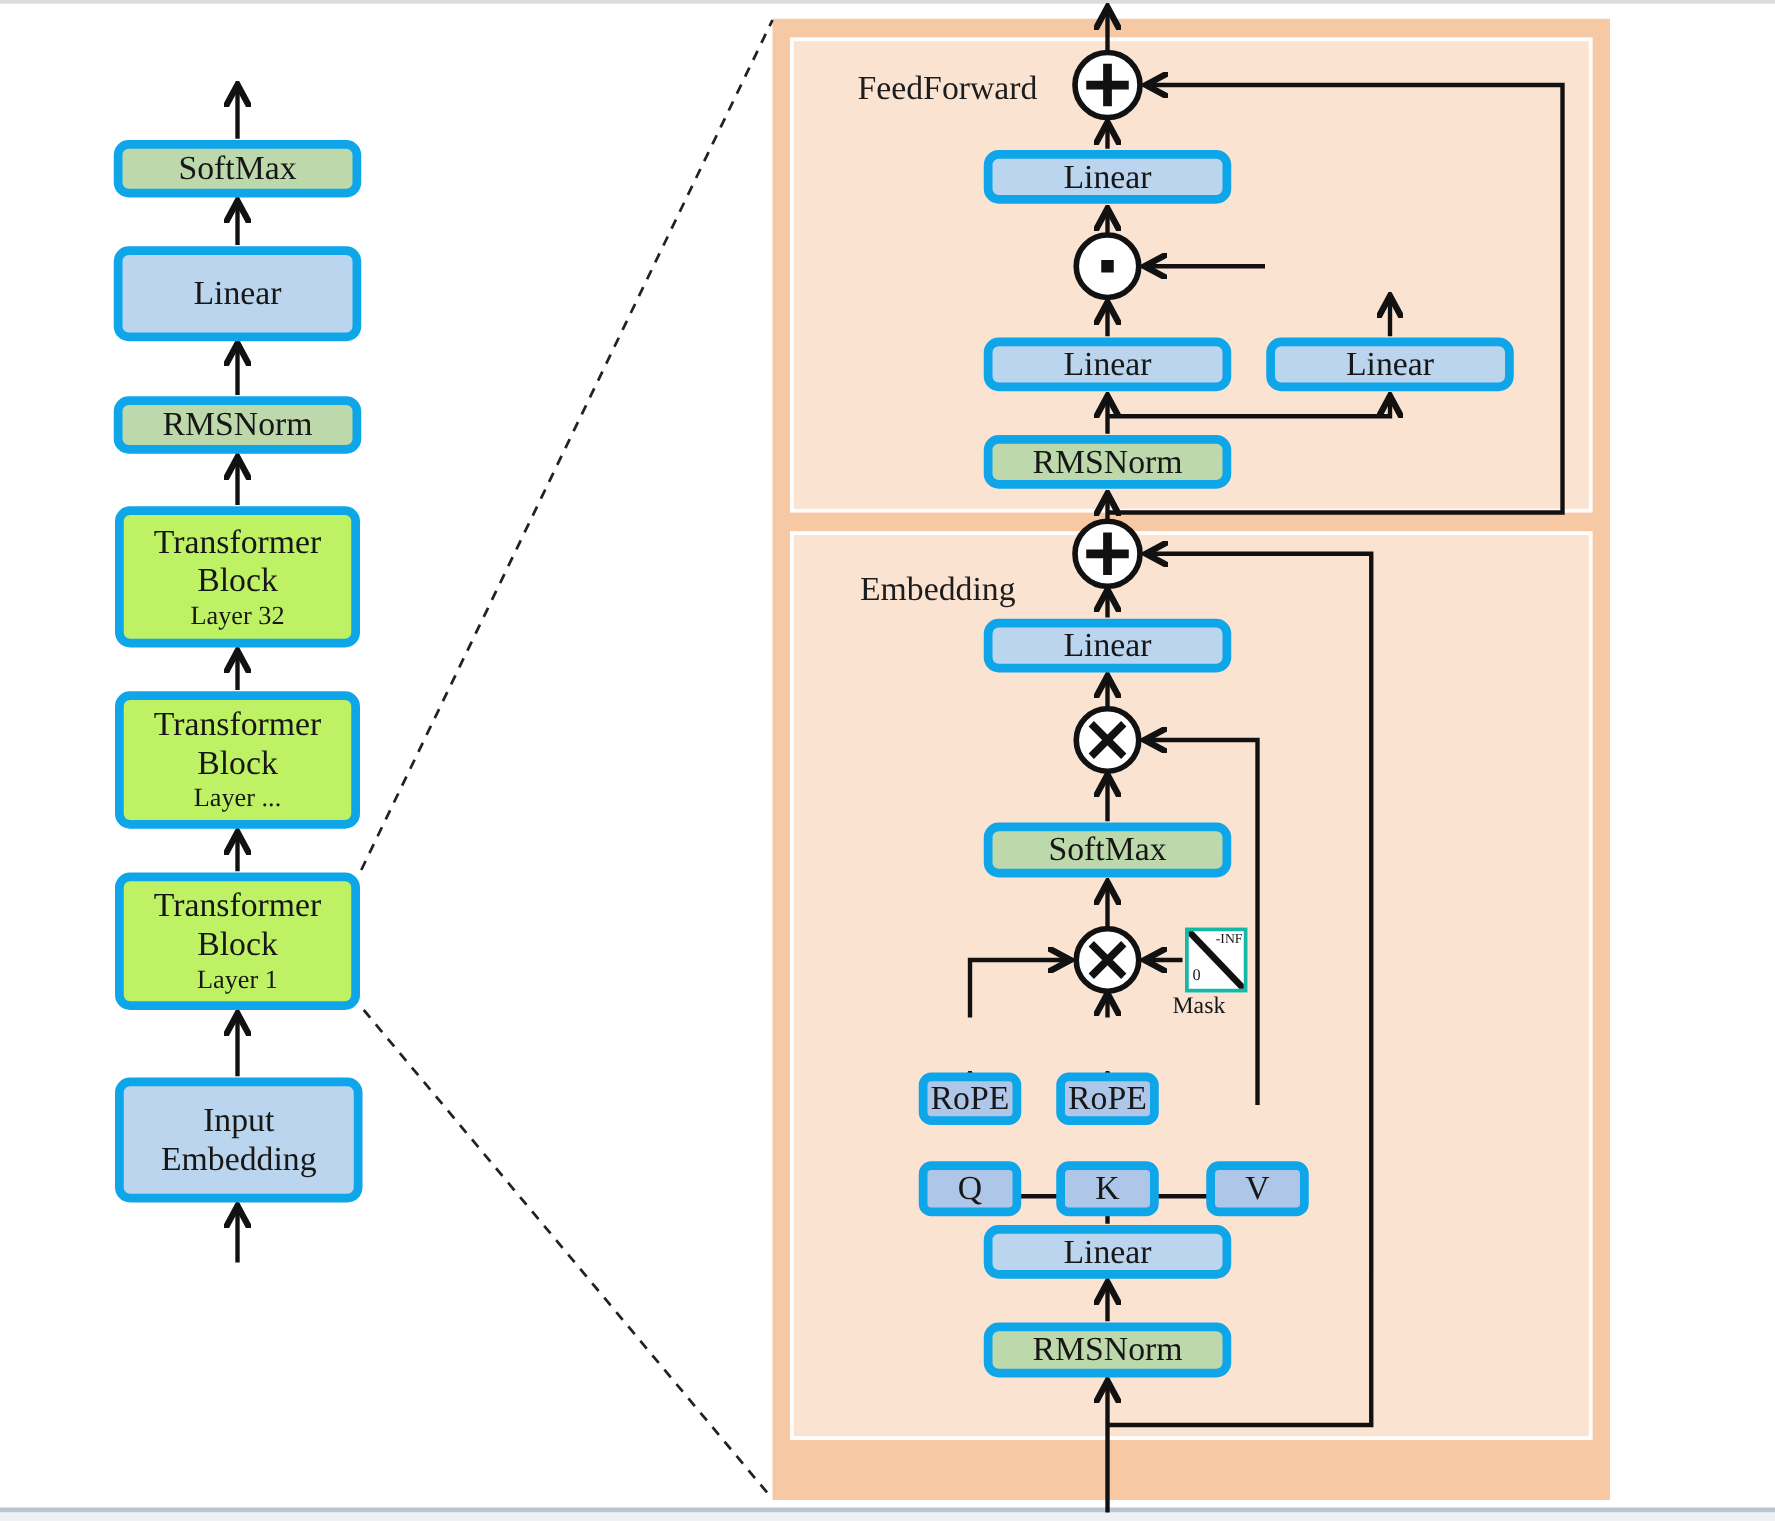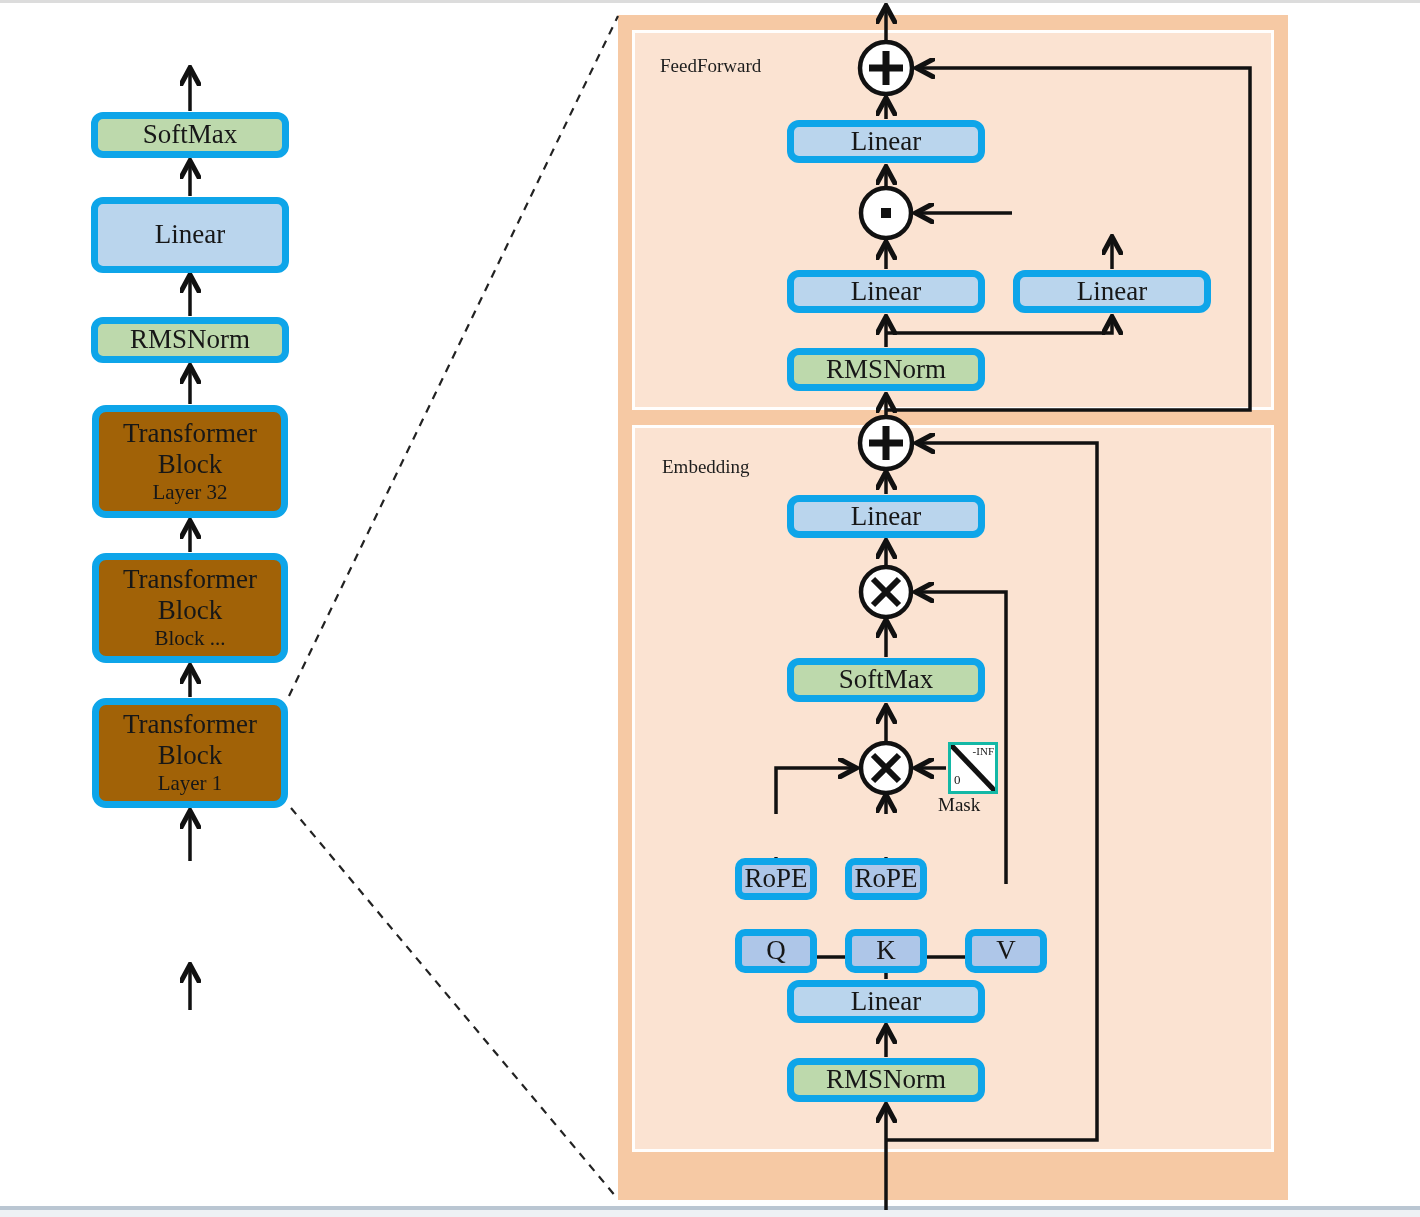--- a/index.html
+++ b/index.html
@@ -23,23 +23,23 @@
   .box{
     position:absolute;z-index:3;box-sizing:border-box;
     border:7px solid #0ea5e9;border-radius:12px;
     display:flex;flex-direction:column;align-items:center;justify-content:center;
     font-size:27px;line-height:1.15;text-align:center;
   }
   .box.small{border-radius:10px;font-size:27px;margin-top:43px;}
   .green{background:#bdd9ac;}
   .blue{background:#bad5ed;}
   .blue2{background:#aec6e8;}
-  .orange{background:#a16207;border-radius:14px;}
+  .orange{background:#bef264;}
   .sub{font-size:21px;line-height:1.2;}
-  .seclabel{position:absolute;z-index:3;font-size:19px;color:#1d1d1d;}
+  .seclabel{position:absolute;z-index:3;font-size:27px;color:#1d1d1d;margin-left:26px;}
   #panel-title{position:absolute;z-index:3;left:634px;top:1159px;font-size:29px;color:#332012;}
 
   
   #mask-box{position:absolute;z-index:3;left:948px;top:742px;width:50px;height:52px;background:#fff;border:3px solid #14b8a6;box-sizing:border-box;}
   #mask-neginf{position:absolute;top:1px;right:1px;font-size:11px;line-height:1;}
   #mask-zero{position:absolute;bottom:5px;left:3px;font-size:13px;line-height:1;}
   #mask-label{position:absolute;z-index:3;left:938px;top:794px;width:70px;text-align:left;font-size:19px;}
 </style>
 </head>
 <body>
@@ -145,26 +145,30 @@
     <span>RMSNorm</span>
   </div>
   <div class="box orange" style="left:92px;top:405px;width:196px;height:113px;">
     <span>Transformer</span>
     <span>Block</span>
     <span class="sub">Layer 32</span>
   </div>
   <div class="box orange" style="left:92px;top:553px;width:196px;height:110px;">
     <span>Transformer</span>
     <span>Block</span>
-    <span class="sub">Block ...</span>
+    <span class="sub">Layer ...</span>
   </div>
   <div class="box orange" style="left:92px;top:698px;width:196px;height:110px;">
     <span>Transformer</span>
     <span>Block</span>
     <span class="sub">Layer 1</span>
+  </div>
+  <div class="box blue" style="left:92px;top:862px;width:198px;height:100px;">
+    <span>Input</span>
+    <span>Embedding</span>
   </div>
 
   <div class="box blue" style="left:787px;top:120px;width:198px;height:43px;">
     <span>Linear</span>
   </div>
   <div class="box blue" style="left:787px;top:270px;width:198px;height:43px;">
     <span>Linear</span>
   </div>
   <div class="box blue" style="left:1013px;top:270px;width:198px;height:43px;">
     <span>Linear</span>

